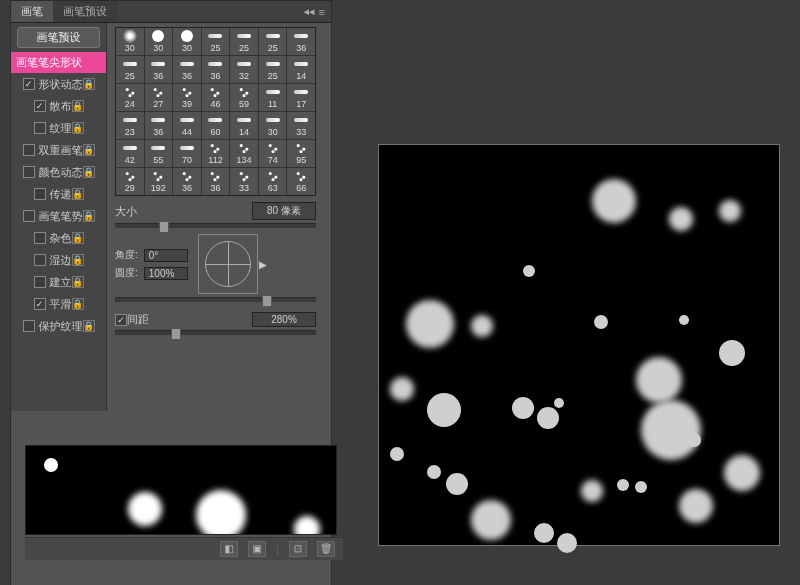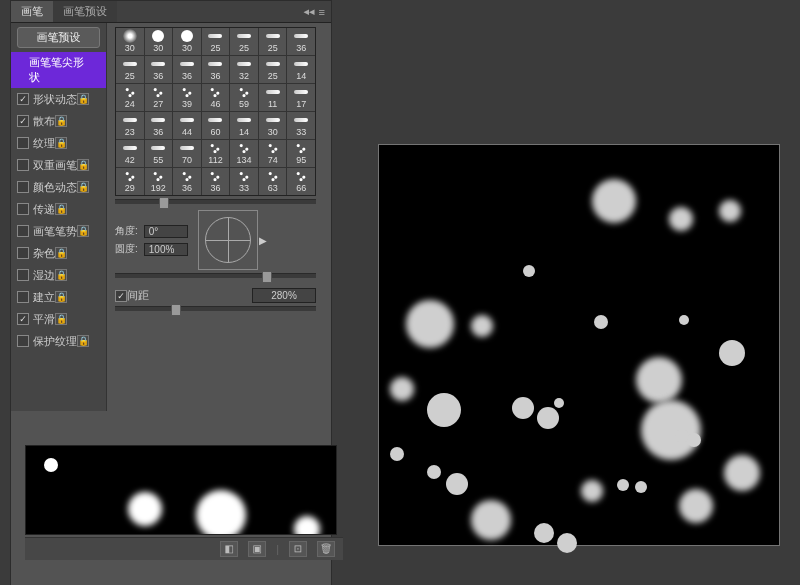--- a/index.html
+++ b/index.html
@@ -4,22 +4,22 @@
 <style>
   html,body{margin:0;padding:0;background:#3b3b3b;font-family:Arial,"Microsoft YaHei",sans-serif;font-size:11px;color:#ccc;width:800px;height:585px;overflow:hidden}
   .panel{position:absolute;left:10px;top:0;width:320px;height:585px;background:#535353;border:1px solid #2c2c2c}
   .tabs{display:flex;background:#404040;border-bottom:1px solid #222}
   .tab{padding:3px 10px;background:#535353;color:#ddd;cursor:pointer}
   .tab.inactive{background:#3b3b3b;color:#aaa}
   .tab-icons{margin-left:auto;display:flex;align-items:center;gap:4px;padding-right:6px;color:#aaa}
   .body{display:flex;height:388px}
   .sidebar{width:95px;background:#454545;border-right:1px solid #333;display:flex;flex-direction:column}
   .btn-preset{margin:4px 6px;background:#5a5a5a;border:1px solid #777;border-radius:3px;text-align:center;padding:2px 0;color:#eee}
-  .sel-row{background:#6d28d9;color:#fff;padding:3px 18px;font-size:11px}
-  .opt{display:flex;align-items:center;justify-content:flex-start;padding:2px 6px;height:18px}
+  .sel-row{background:#ec4899;color:#fff;padding:3px 5px;font-size:11px}
+  .opt{display:flex;align-items:center;justify-content:center;padding:2px 6px;height:18px}
   .opt .lbl{display:flex;align-items:center;gap:4px}
   .cb{width:10px;height:10px;border:1px solid #888;background:#3d3d3d;display:inline-flex;align-items:center;justify-content:center;font-size:9px;color:#ddd}
   .cb.checked::after{content:"✓"}
   .lock{width:10px;height:10px;border:1px solid #777;background:#4a4a4a;color:#999;font-size:9px;text-align:center;line-height:10px}
   .main{flex:1;padding:4px 15px 8px 8px;overflow:hidden}
   .brush-grid{display:grid;grid-template-columns:repeat(7,1fr);gap:1px;background:#333;border:1px solid #222;max-height:180px;overflow:hidden}
   .brush-cell{background:#535353;height:27px;display:flex;flex-direction:column;align-items:center;justify-content:center;gap:1px}
   .brush-cell .th{width:16px;height:12px;display:flex;align-items:center;justify-content:center}
   .brush-cell .sz{font-size:9px;color:#ddd}
   .th-soft{width:14px;height:14px;border-radius:50%;background:radial-gradient(circle,#fff 20%,rgba(255,255,255,0) 75%)}
@@ -401,20 +401,24 @@
             <div class="sz">63</div>
           </div>
           <div class="brush-cell">
             <div class="th">
               <div class="th-tex"></div>
             </div>
             <div class="sz">66</div>
           </div>
         </div>
 
+      <div class="ctrl-row">
+        <span>大小</span>
+        <span class="valbox">80 像素</span>
+      </div>
       <div class="slider">
           <div class="thumb" style="left:22%"></div>
         </div>
 
 
       <div class="angle-block">
         <div class="angle-fields">
           <div class="field-row">
             <span>角度:</span>
             <span class="fv">0°</span>

